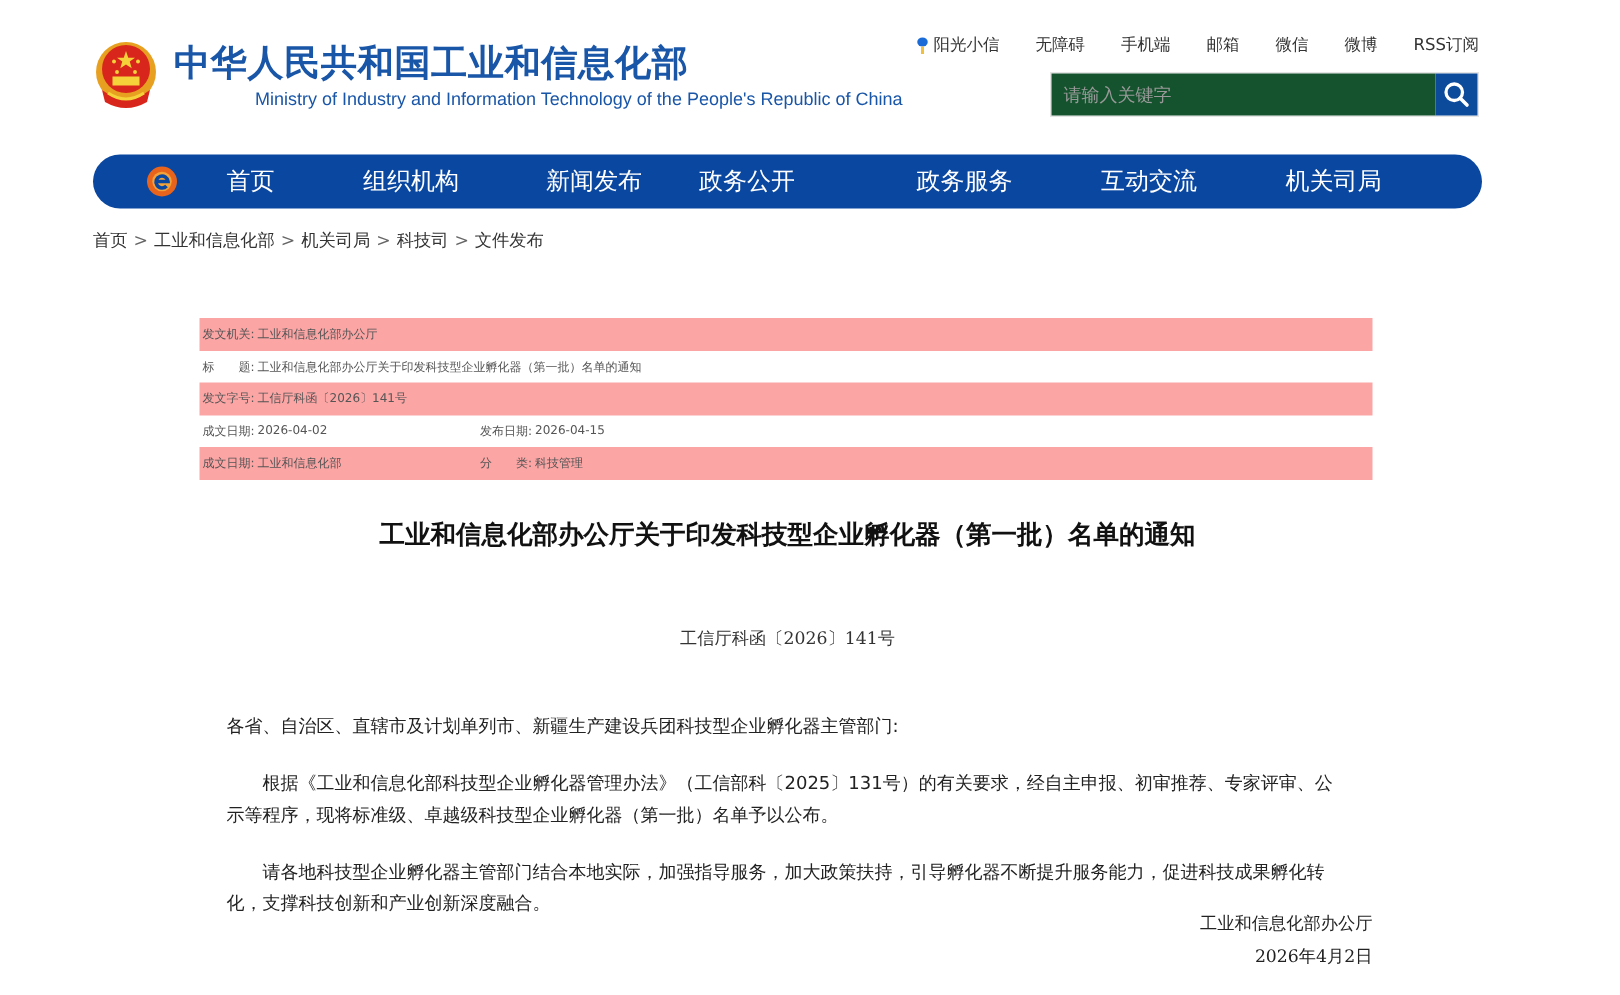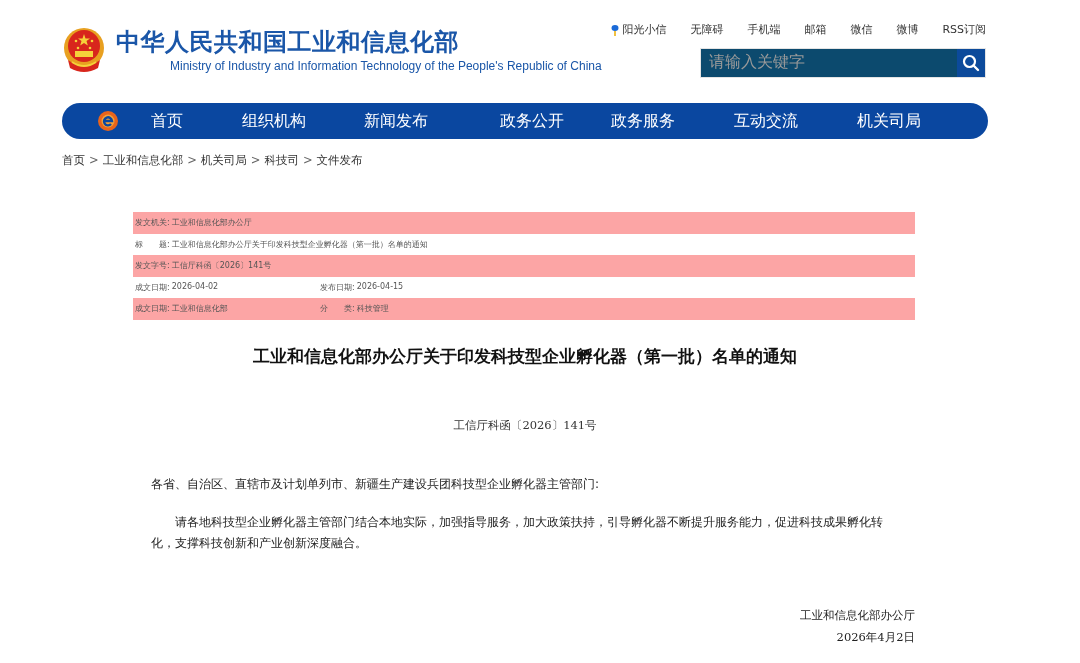--- a/index.html
+++ b/index.html
@@ -9,21 +9,21 @@
       position: relative;
     }
     .header { position: absolute; left: 0; top: 0; width: 1080px; height: 100px; }
     .logo-emblem { position: absolute; left: 62px; top: 26px; width: 44px; height: 48px; }
     .logo-cn { position: absolute; left: 116px; top: 26px; font-size: 24px; font-weight: bold; color: #1a56a8; letter-spacing: 0.5px; white-space: nowrap; }
     .logo-en { position: absolute; left: 128px; top: 59px; font-size: 12px; color: #1a56a8; white-space: nowrap; font-family: "Liberation Sans", sans-serif; padding-left: 42px; }
     .toplinks { position: absolute; right: 94px; top: 22px; display: flex; align-items: center; gap: 24px; font-size: 11px; color: #333; white-space: nowrap; }
     .toplinks span { cursor: pointer; }
     .sun-icon { display: inline-block; width: 8px; height: 12px; margin-right: 3px; vertical-align: middle; }
     .search-box { position: absolute; left: 700px; top: 48px; width: 286px; height: 30px; border: 1px solid #e4e4e4; display: flex; }
-    .search-input { flex: 1; border: none; outline: none; padding-left: 8px; font-size: 16px; color: #999; font-family: Liberation Mono, monospace; background: #0c4a6e; }
+    .search-input { flex: 1; border: none; outline: none; padding-left: 8px; font-size: 12px; color: #999; font-family: Liberation Serif, serif; background: #14532d; }
     .search-input::placeholder { color: #999; }
     .search-btn { width: 28px; height: 28px; background: #0c4a9b; display: flex; align-items: center; justify-content: center; cursor: pointer; }
     .nav { position: absolute; left: 62px; top: 103px; width: 926px; height: 36px; background: #0a47a0; border-radius: 18px; display: flex; align-items: center; }
     .nav-logo { position: absolute; left: 35px; top: 7px; width: 22px; height: 22px; }
     .nav-item { position: absolute; top: 0; height: 36px; line-height: 36px; color: #fff; font-size: 16px; white-space: nowrap; cursor: pointer; }
     .breadcrumb { position: absolute; left: 62px; top: 153px; font-size: 11.5px; color: #333; white-space: nowrap; }
     .breadcrumb .sep { color: #666; margin: 0 4px; }
     .meta { position: absolute; left: 133px; top: 212px; width: 782px; }
     .meta-row { height: 21.5px; display: flex; align-items: center; font-size: 8px; color: #555; padding-left: 2px; }
     .meta-row.gray { background: #fca5a5; }
@@ -84,21 +84,21 @@
 
 <div class="nav">
   <svg class="nav-logo" viewBox="0 0 22 22">
     <circle cx="11" cy="11" r="10" fill="#e8641c"></circle>
     <circle cx="11" cy="11" r="6.5" fill="#f3a23a"></circle>
     <path d="M7 11 H15 A4 4 0 1 0 14 14" stroke="#0a47a0" stroke-width="2.4" fill="none"></path>
   </svg>
   <div class="nav-item" style="left:89px">首页</div>
   <div class="nav-item" style="left:180px">组织机构</div>
   <div class="nav-item" style="left:302px">新闻发布</div>
-  <div class="nav-item" style="left:438px">政务公开</div>
+  <div class="nav-item" style="left:404px">政务公开</div>
   <div class="nav-item" style="left:549px">政务服务</div>
   <div class="nav-item" style="left:672px">互动交流</div>
   <div class="nav-item" style="left:795px">机关司局</div>
 </div>
 
 <div class="breadcrumb">
   <span>首页</span><span class="sep">&gt;</span><span>工业和信息化部</span><span class="sep">&gt;</span><span>机关司局</span><span class="sep">&gt;</span><span>科技司</span><span class="sep">&gt;</span><span>文件发布</span>
 </div>
 
 <div class="meta">
@@ -140,19 +140,20 @@
       <span>科技管理</span>
     </div>
   </div>
 </div>
 
 <div class="doc-title">工业和信息化部办公厅关于印发科技型企业孵化器（第一批）名单的通知</div>
 <div class="doc-no">工信厅科函〔2026〕141号</div>
 
 <div class="body-text">
   <p>各省、自治区、直辖市及计划单列市、新疆生产建设兵团科技型企业孵化器主管部门:</p>
+  <p class="indent">根据《工业和信息化部科技型企业孵化器管理办法》（工信部科〔2025〕131号）的有关要求，经自主申报、初审推荐、专家评审、公示等程序，现将标准级、卓越级科技型企业孵化器（第一批）名单予以公布。</p>
   <p class="indent">请各地科技型企业孵化器主管部门结合本地实际，加强指导服务，加大政策扶持，引导孵化器不断提升服务能力，促进科技成果孵化转化，支撑科技创新和产业创新深度融合。</p>
 </div>
 
 <div class="sign">
   <div>工业和信息化部办公厅</div>
   <div style="font-family:'DejaVu Serif', serif;">2026年4月2日</div>
 </div>
 
 </body></html>

